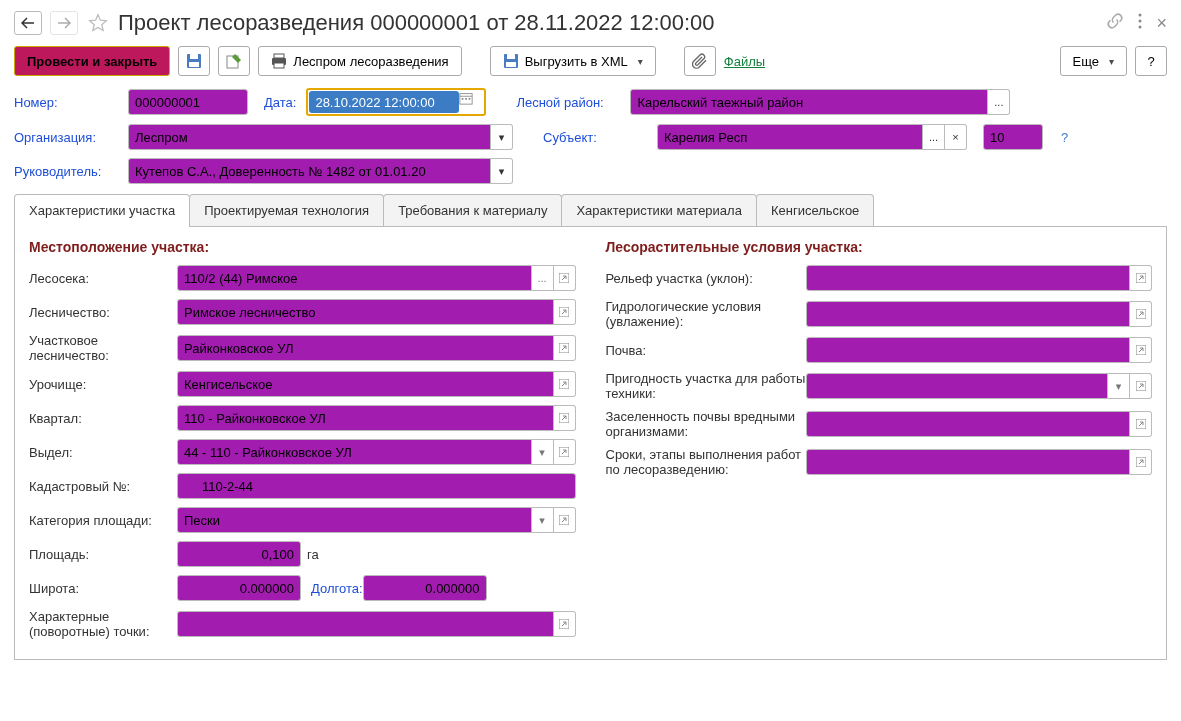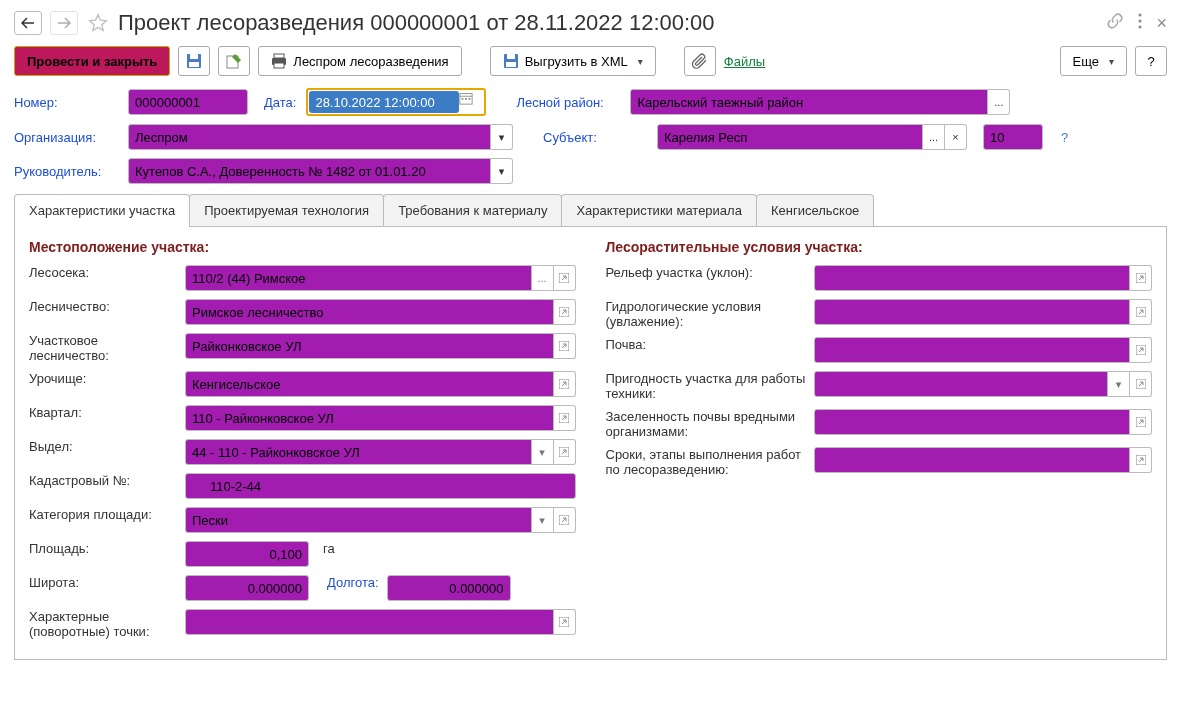--- a/index.html
+++ b/index.html
@@ -39,21 +39,21 @@
 
 .tabs { display: flex; border-bottom: 1px solid #bbb; }
 .tab { padding: 8px 14px; background: #f3f3f3; border: 1px solid #bbb; border-bottom: none; margin-right: -1px; cursor: pointer; border-radius: 4px 4px 0 0; }
 .tab.active { background: #fff; position: relative; z-index: 2; }
 .tab.active::after { content:""; position:absolute; left:0; right:0; bottom:-1px; height:2px; background:#fff; }
 
 
 .tab-content { border: 1px solid #bbb; border-top: none; padding: 12px 14px; display: flex; gap: 30px; }
 .col { flex: 1; }
 .section-title { color: #7f1d1d; font-weight: bold; font-size: 14px; margin-bottom: 10px; }
-.field-row { display: flex; align-items: flex-start; margin-bottom: 8px; gap: 8px; }
+.field-row { display: flex; align-items: center; margin-bottom: 8px; }
 .field-row .flabel { width: 148px; color: #333; }
 .col-right .field-row .flabel { width: 200px; }
 .fcontrol { flex: 1; display: flex; align-items: stretch; height: 26px; }
 .fcontrol .inp { flex: 1; border-top-right-radius: 0; border-bottom-right-radius: 0; }
 .fcontrol .inp-btn { width: 22px; border: 1px solid #bbb; border-left: none; background: #fff; display: flex; align-items: center; justify-content: center; cursor: pointer; font-size: 11px; color: #777; }
 .fcontrol .inp-btn:last-child { border-top-right-radius: 3px; border-bottom-right-radius: 3px; }
 .inp-num { text-align: right; width: 124px; }
 .unit { margin-left: 6px; color: #333; }
 
 svg { flex-shrink: 0; }

